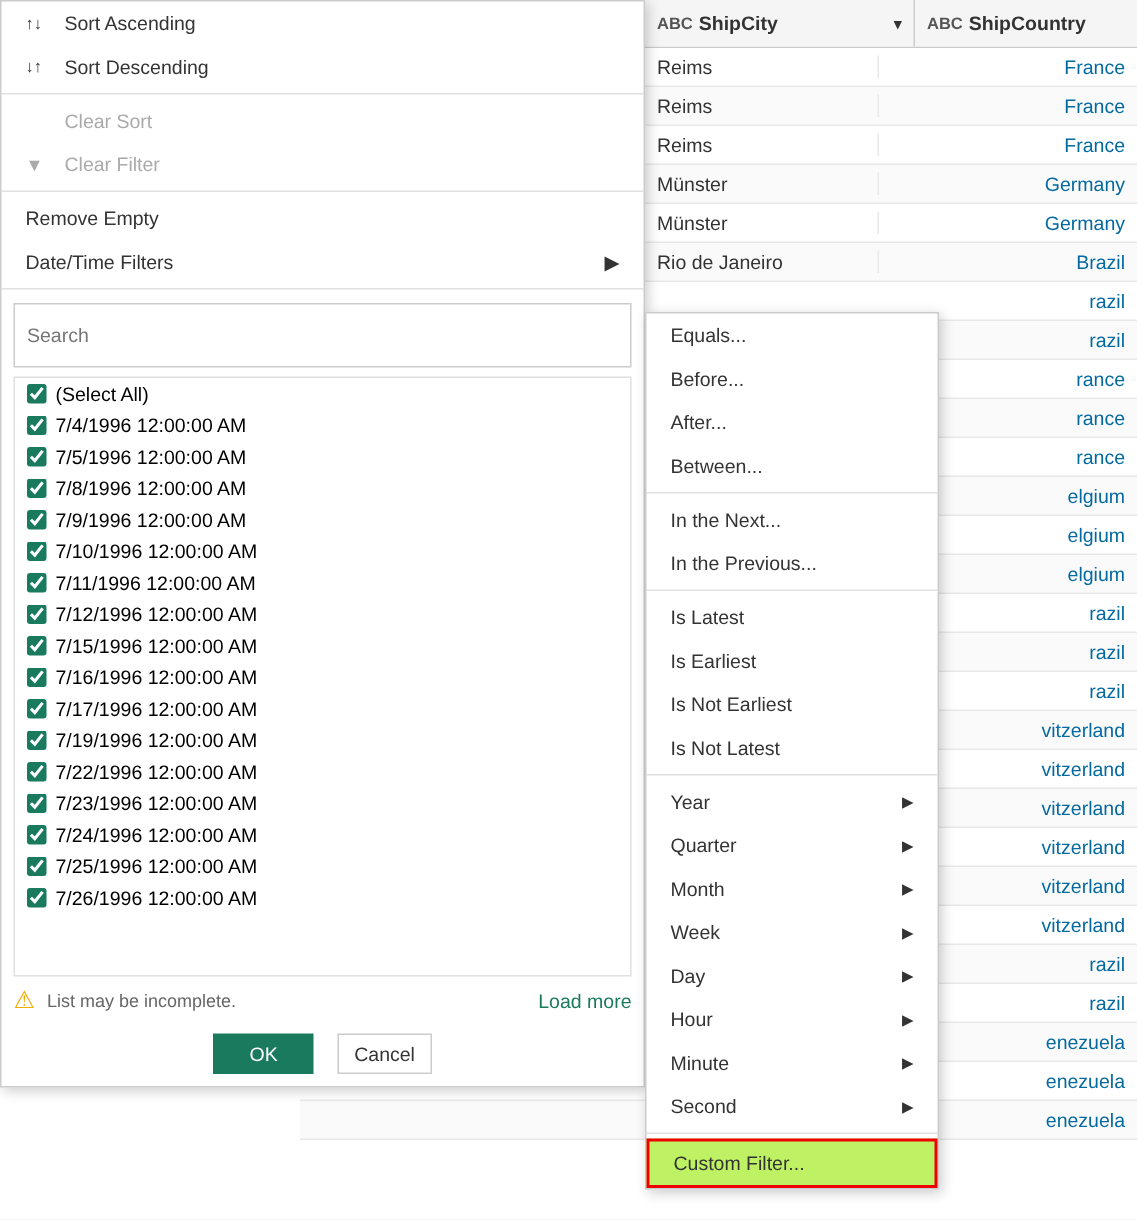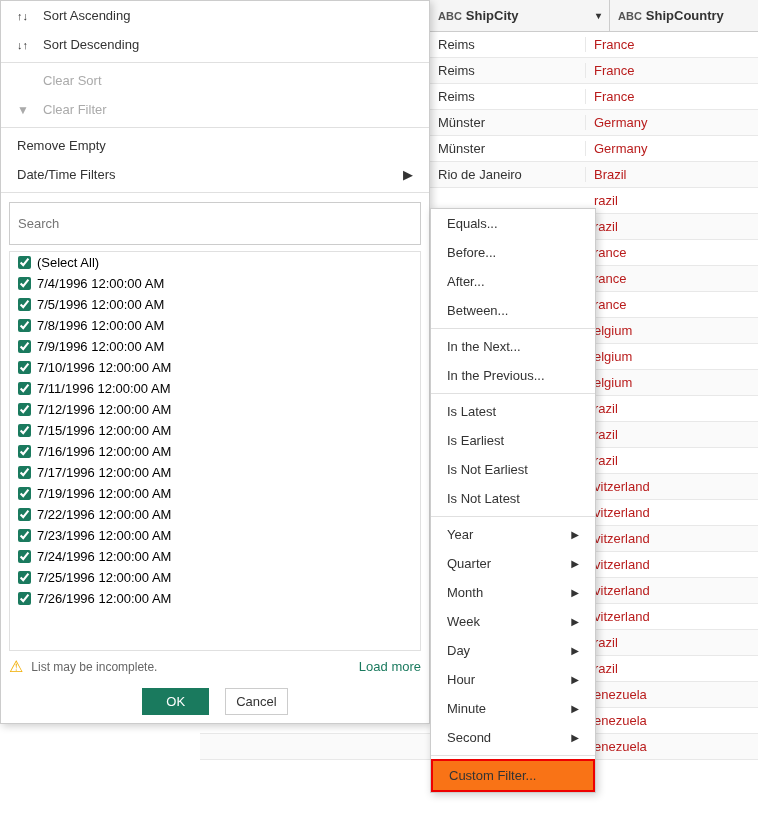--- a/index.html
+++ b/index.html
@@ -104,21 +104,22 @@
     .cell-shipcity {
       width: 156px;
       border-right: 1px solid #e8e8e8;
       padding: 0 8px;
       color: #333;
     }
 
     .cell-shipcountry {
       flex: 1;
       padding: 0 8px;
-      color: #b91c1c;
+      color: #0369a1;
+      text-align: right;
     }
 
     
     .filter-panel {
       position: absolute;
       top: 0;
       left: 0;
       width: 430px;
       background: white;
       border: 1px solid #ccc;
@@ -250,41 +251,41 @@
       font-size: 13px;
     }
 
     
     .submenu-panel {
       position: absolute;
       left: 430px;
       background: white;
       border: 1px solid #ccc;
       box-shadow: 2px 2px 8px rgba(0,0,0,0.2);
-      width: 166px;
+      width: 196px;
       z-index: 20;
     }
 
     .submenu-item {
       padding: 7px 16px;
       cursor: pointer;
       color: #333;
       display: flex;
       align-items: center;
     }
 
     .submenu-item .submenu-arrow {
       margin-left: auto;
       font-size: 10px;
     }
 
     
     .custom-filter-item {
       border: 2px solid #e00;
-      background: #f97316;
+      background: #bef264;
     }
     .abc-icon { font-size: 11px; font-weight: bold; color: #555; margin-right: 4px; }
 
     .header-icon-group {
       display: flex;
       align-items: center;
       gap: 2px;
     }
   </style>
 </head>

